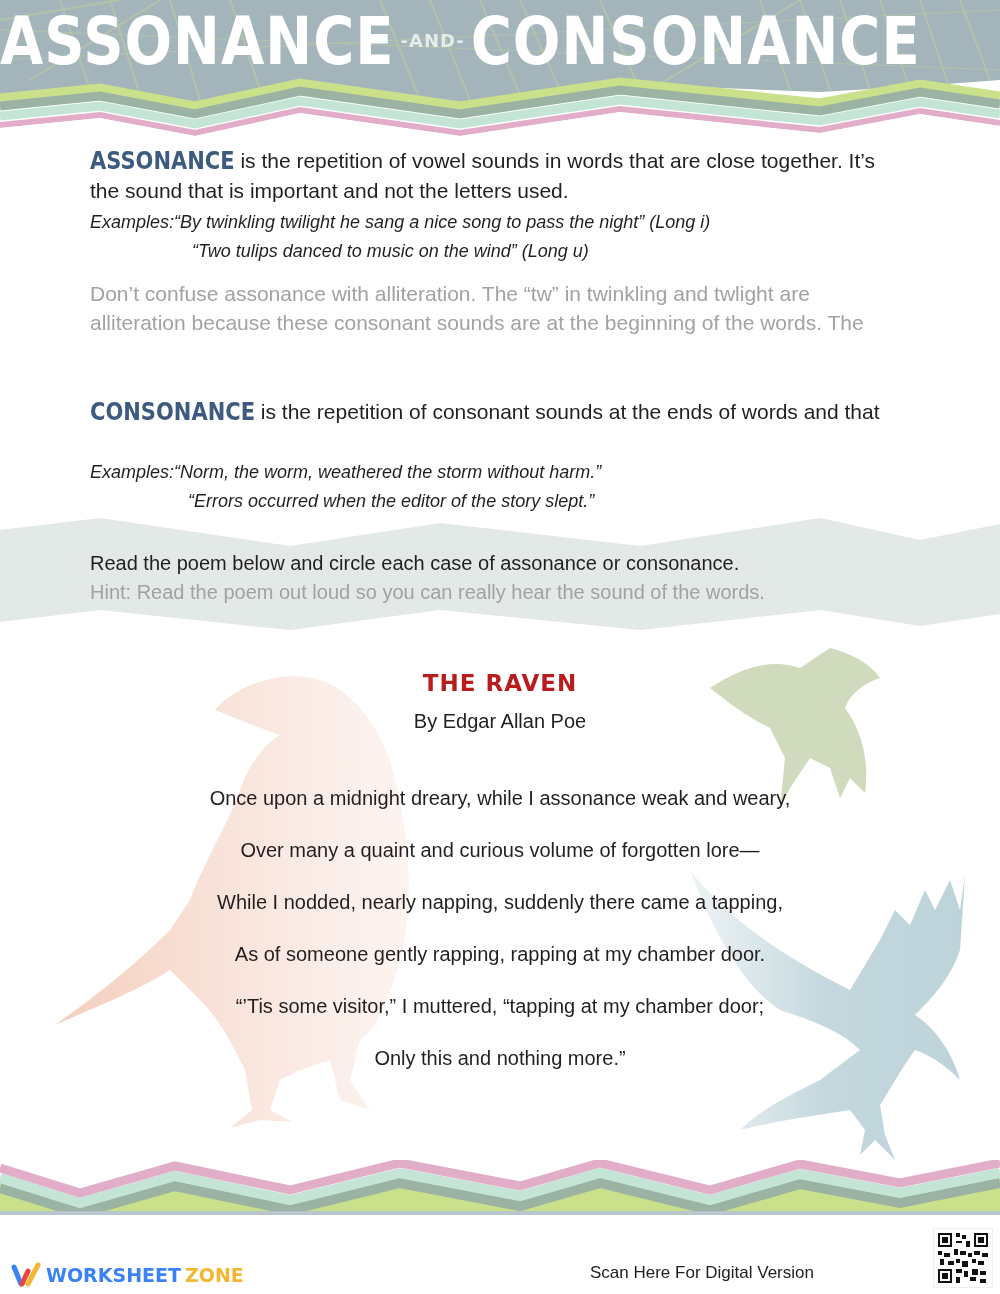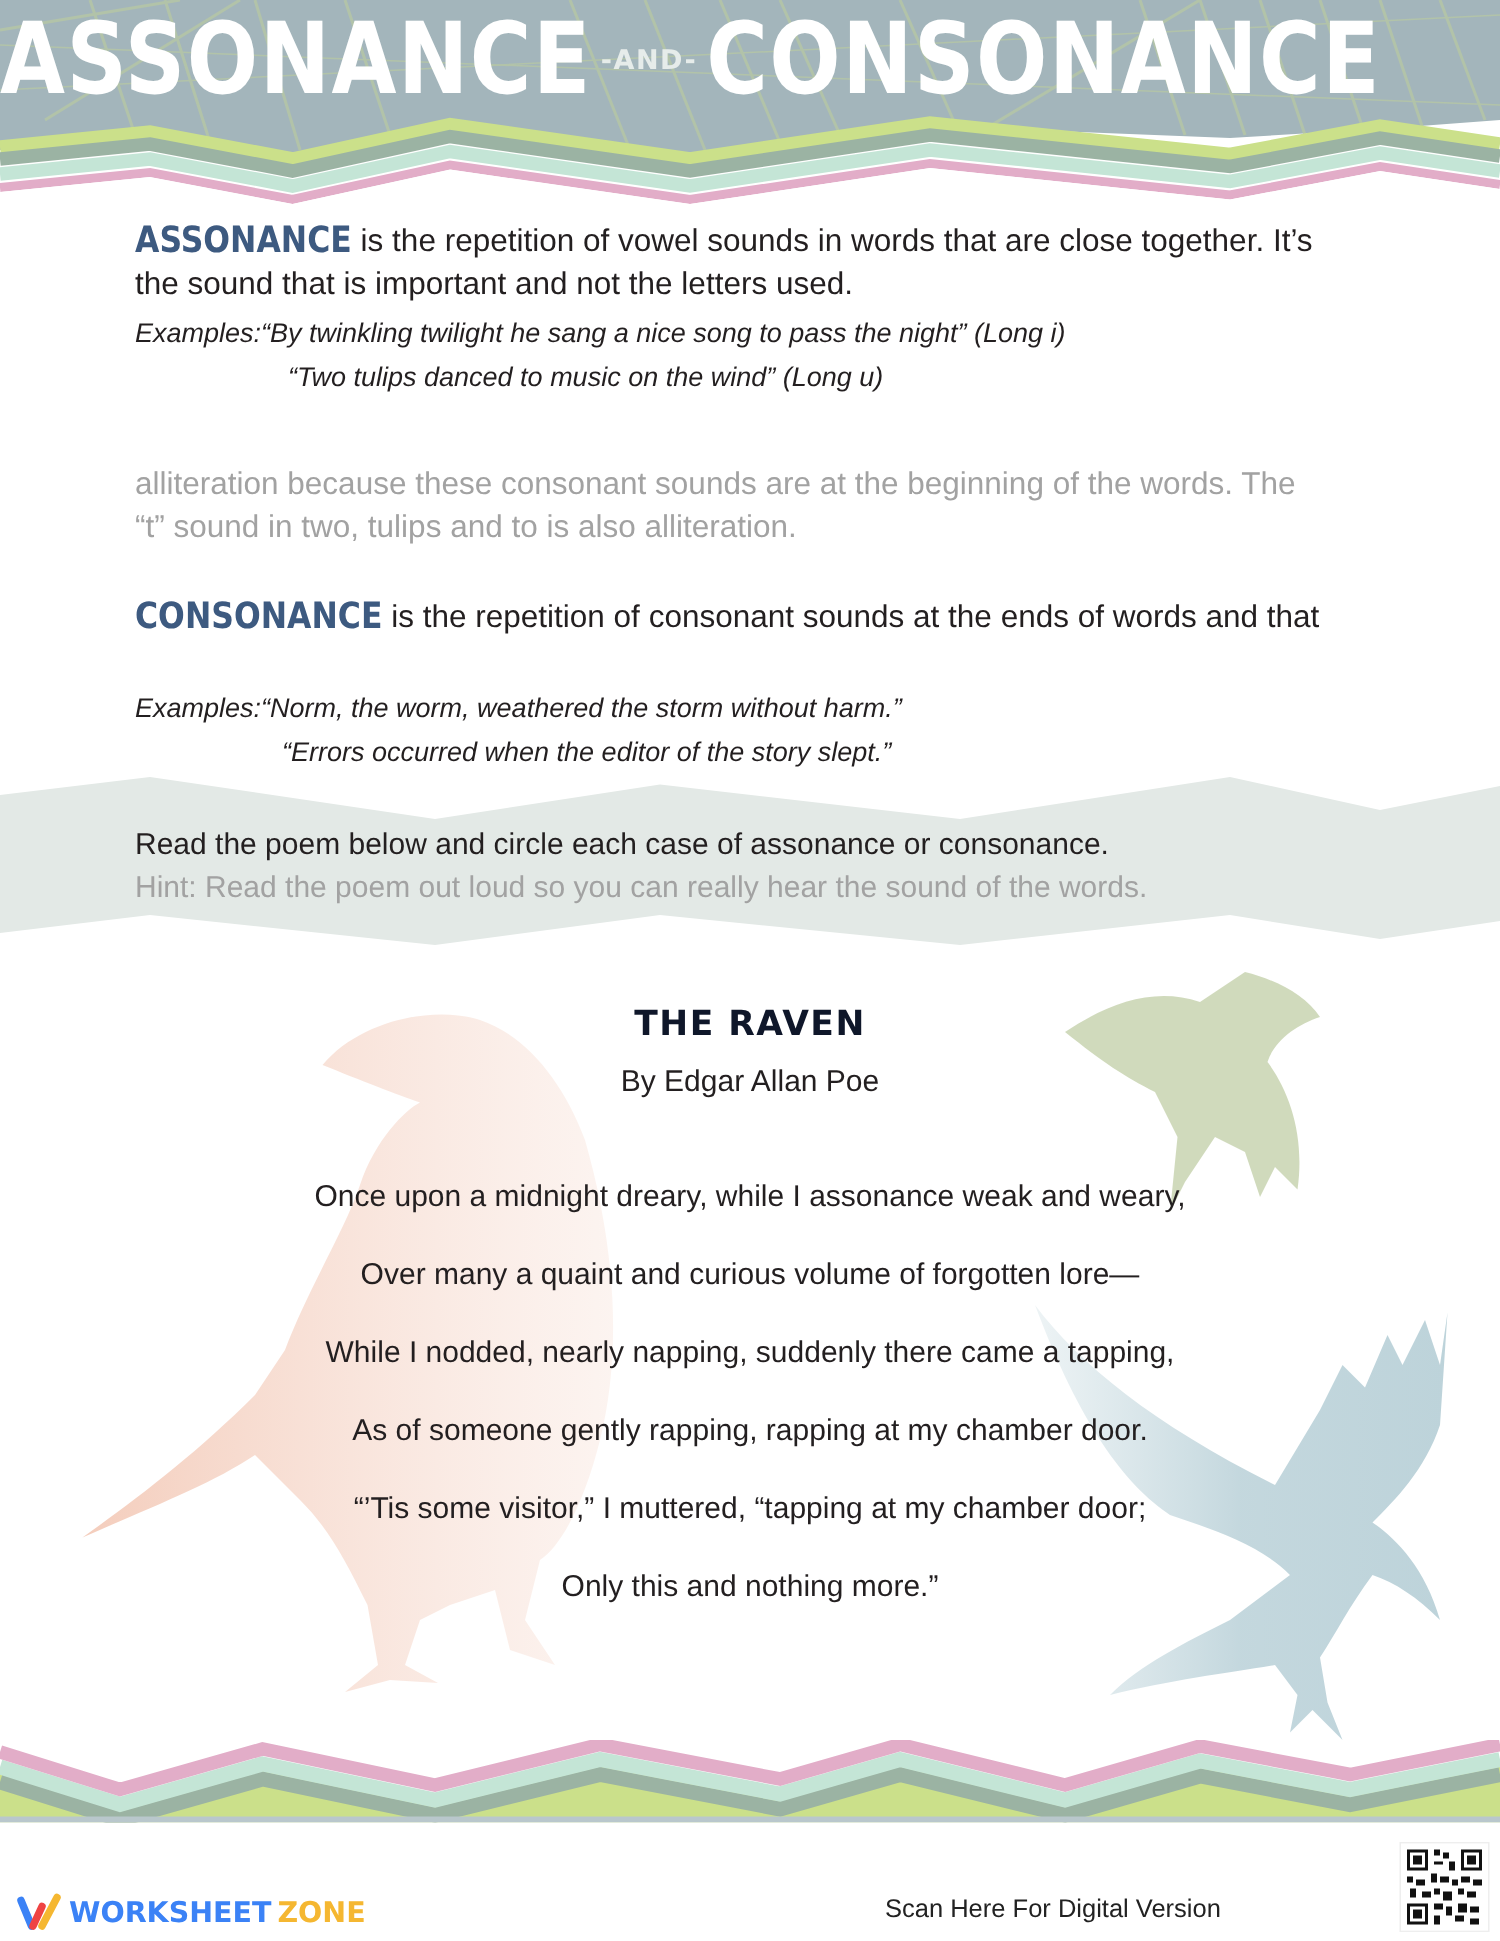--- a/index.html
+++ b/index.html
@@ -10,21 +10,21 @@
   .title-row { position:absolute; left:0; top:8px; width:800px; text-align:center; white-space:nowrap; }
   .title-word { font-family:"DejaVu Sans", sans-serif; font-weight:bold; font-size:56px; color:#ffffff; letter-spacing:1px; transform:scaleY(1.18); display:inline-block; vertical-align:middle; }
   .title-and { font-family:"DejaVu Sans", sans-serif; font-weight:bold; font-size:18px; color:#e6ecea; display:inline-block; vertical-align:middle; margin:0 6px; letter-spacing:1px; }
   .para { position:absolute; left:90px; width:870px; font-size:21px; line-height:29px; }
   .kw { font-family:"DejaVu Sans", sans-serif; font-weight:bold; color:#3d5a80; font-size:21px; display:inline-block; transform:scaleY(1.15); letter-spacing:0px; }
   .ex { position:absolute; font-style:italic; font-size:18px; line-height:29px; color:#231f20; white-space:nowrap; }
   .muted { color:#a2a2a2; }
   #band { left:0; top:518px; width:1000px; height:118px; }
   #band svg { position:absolute; left:0; top:0; }
   .band-text { position:absolute; left:90px; font-size:20px; line-height:29px; white-space:nowrap; }
-  .poem-title { position:absolute; left:0; width:1000px; text-align:center; top:670px; font-family:"DejaVu Sans", sans-serif; font-weight:bold; color:#0f172a; font-size:23px; letter-spacing:1px; }
+  .poem-title { position:absolute; left:0; width:1000px; text-align:center; top:670px; font-family:"DejaVu Sans", sans-serif; font-weight:bold; color:#b91c1c; font-size:23px; letter-spacing:1px; }
   .poem-author { position:absolute; left:0; width:1000px; text-align:center; top:710px; font-size:20px; }
   .poem-line { position:absolute; left:0; width:1000px; text-align:center; font-size:20px; white-space:nowrap; }
   #footer-border { left:0; top:1160px; width:1000px; height:55px; }
   .logo { position:absolute; left:10px; top:1262px; display:flex; align-items:center; }
   .logo-text-a { color:#3b82f6; font-weight:bold; font-size:19px; font-family:"DejaVu Sans", sans-serif; }
   .logo-text-b { color:#f5b731; font-weight:bold; font-size:19px; font-family:"DejaVu Sans", sans-serif; }
   .scan { position:absolute; left:590px; top:1263px; font-size:17px; color:#222; white-space:nowrap; }
   .qr { position:absolute; left:933px; top:1228px; width:58px; height:58px; background:#fff; border:1px solid #eee; }
 </style>
 </head>
@@ -70,23 +70,22 @@
 <div class="para" style="top:146px;">
   <span class="kw">ASSONANCE</span><span> is the repetition of vowel sounds in words that are close together. It’s</span><br>
   <span>the sound that is important and not the letters used.</span>
 </div>
 <div class="ex" style="left:90px; top:208px;">
   <span>Examples:</span><span>“By twinkling twilight he sang a nice song to pass the night” (Long i)</span>
 </div>
 <div class="ex" style="left:192px; top:237px;">“Two tulips danced to music on the wind” (Long u)</div>
 
 <div class="para muted" style="top:279px;">
-  <br>
+  <span>Don’t confuse assonance with alliteration. The “tw” in twinkling and twlight are</span><br>
   <span>alliteration because these consonant sounds are at the beginning of the words. The</span><br>
-  <span>“t” sound in two, tulips and to is also alliteration.</span>
 </div>
 
 <div class="para" style="top:397px;">
   <span class="kw">CONSONANCE</span><span> is the repetition of consonant sounds at the ends of words and that</span><br>
 </div>
 <div class="ex" style="left:90px; top:458px;">
   <span>Examples:</span><span>“Norm, the worm, weathered the storm without harm.”</span>
 </div>
 <div class="ex" style="left:188px; top:487px;">“Errors occurred when the editor of the story slept.”</div>
 

